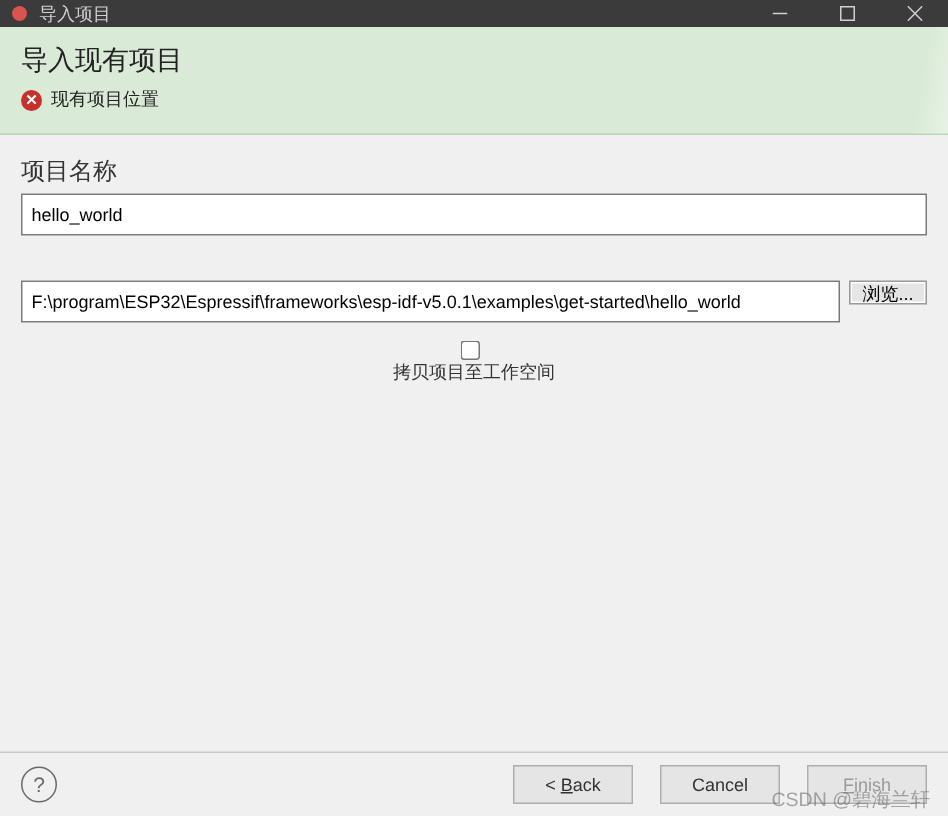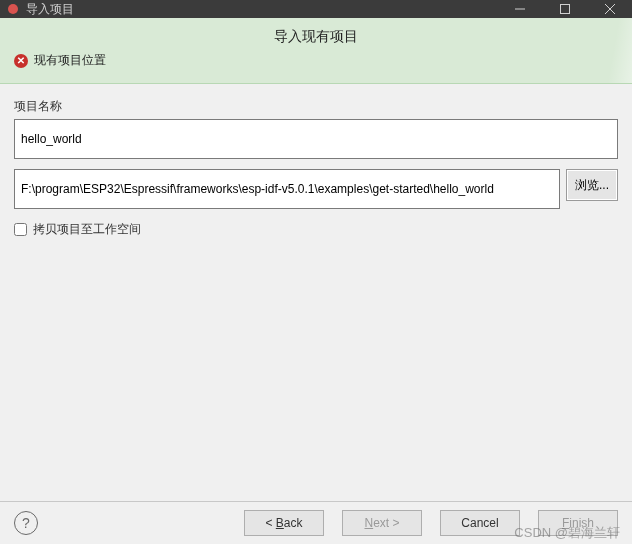--- a/index.html
+++ b/index.html
@@ -56,24 +56,23 @@
     .header-area::after {
       content: "";
       position: absolute;
       right: 0;
       top: 0;
       width: 50px;
       height: 100%;
       background: linear-gradient(100deg, rgba(255,255,255,0) 60%, rgba(255,255,255,0.4));
     }
     .header-title {
-      font-size: 14px;
+      font-size: 18px;
       color: #222;
       margin-bottom: 6px;
-      text-align: center;
     }
     .header-error {
       display: flex;
       align-items: center;
       font-size: 12px;
       color: #222;
     }
     .error-icon {
       width: 14px;
       height: 14px;
@@ -86,60 +85,62 @@
       font-size: 10px;
       font-weight: bold;
       margin-right: 6px;
     }
 
     .content {
       padding: 14px 14px 4px 14px;
       background: #f0f0f0;
     }
     .field-label {
-      font-size: 12px;
+      font-size: 16px;
       color: #333;
       margin-bottom: 4px;
       display: block;
     }
     .text-input {
       width: 100%;
-      height: 40px;
+      height: 28px;
       border: 1px solid #7a7a7a;
       background: #fff;
       font-size: 12px;
       padding: 2px 6px;
       margin-bottom: 10px;
     }
 
     .location-row {
       display: flex;
       gap: 6px;
       align-items: stretch;
       margin-bottom: 12px;
+      margin-top: 20px;
     }
     .location-row .text-input {
       flex: 1;
       margin-bottom: 0;
     }
     .browse-btn {
       width: 52px;
-      height: 32px;
+      height: 16px;
       font-size: 12px;
       background: #e5e5e5;
       border: 1px solid #9a9a9a;
       box-shadow: inset 0 0 0 1px #fff;
       cursor: pointer;
     }
 
     .checkbox-row {
       display: flex;
       align-items: center;
       font-size: 12px;
       color: #333;
+      flex-direction: column;
     }
     .checkbox-row input {
       margin-right: 6px;
       width: 13px;
       height: 13px;
     }
 
     .footer {
       position: absolute;
       left: 0; right: 0; bottom: 0;
@@ -237,19 +238,18 @@
   <label class="checkbox-row">
     <input type="checkbox" style="">
     <span>拷贝项目至工作空间</span>
   </label>
 </div>
 
 <div class="footer">
   <div class="help-btn">?</div>
   <div class="footer-buttons">
     <button class="nav-btn"><span>&lt; </span><u>B</u><span>ack</span></button>
-    <button class="nav-btn disabled"><u>N</u><span>ext &gt;</span></button>
     <button class="nav-btn">Cancel</button>
     <button class="nav-btn disabled"><u>F</u><span>inish</span></button>
   </div>
 </div>
 
 <div class="watermark">CSDN @碧海兰轩</div>
 
 </body></html>

